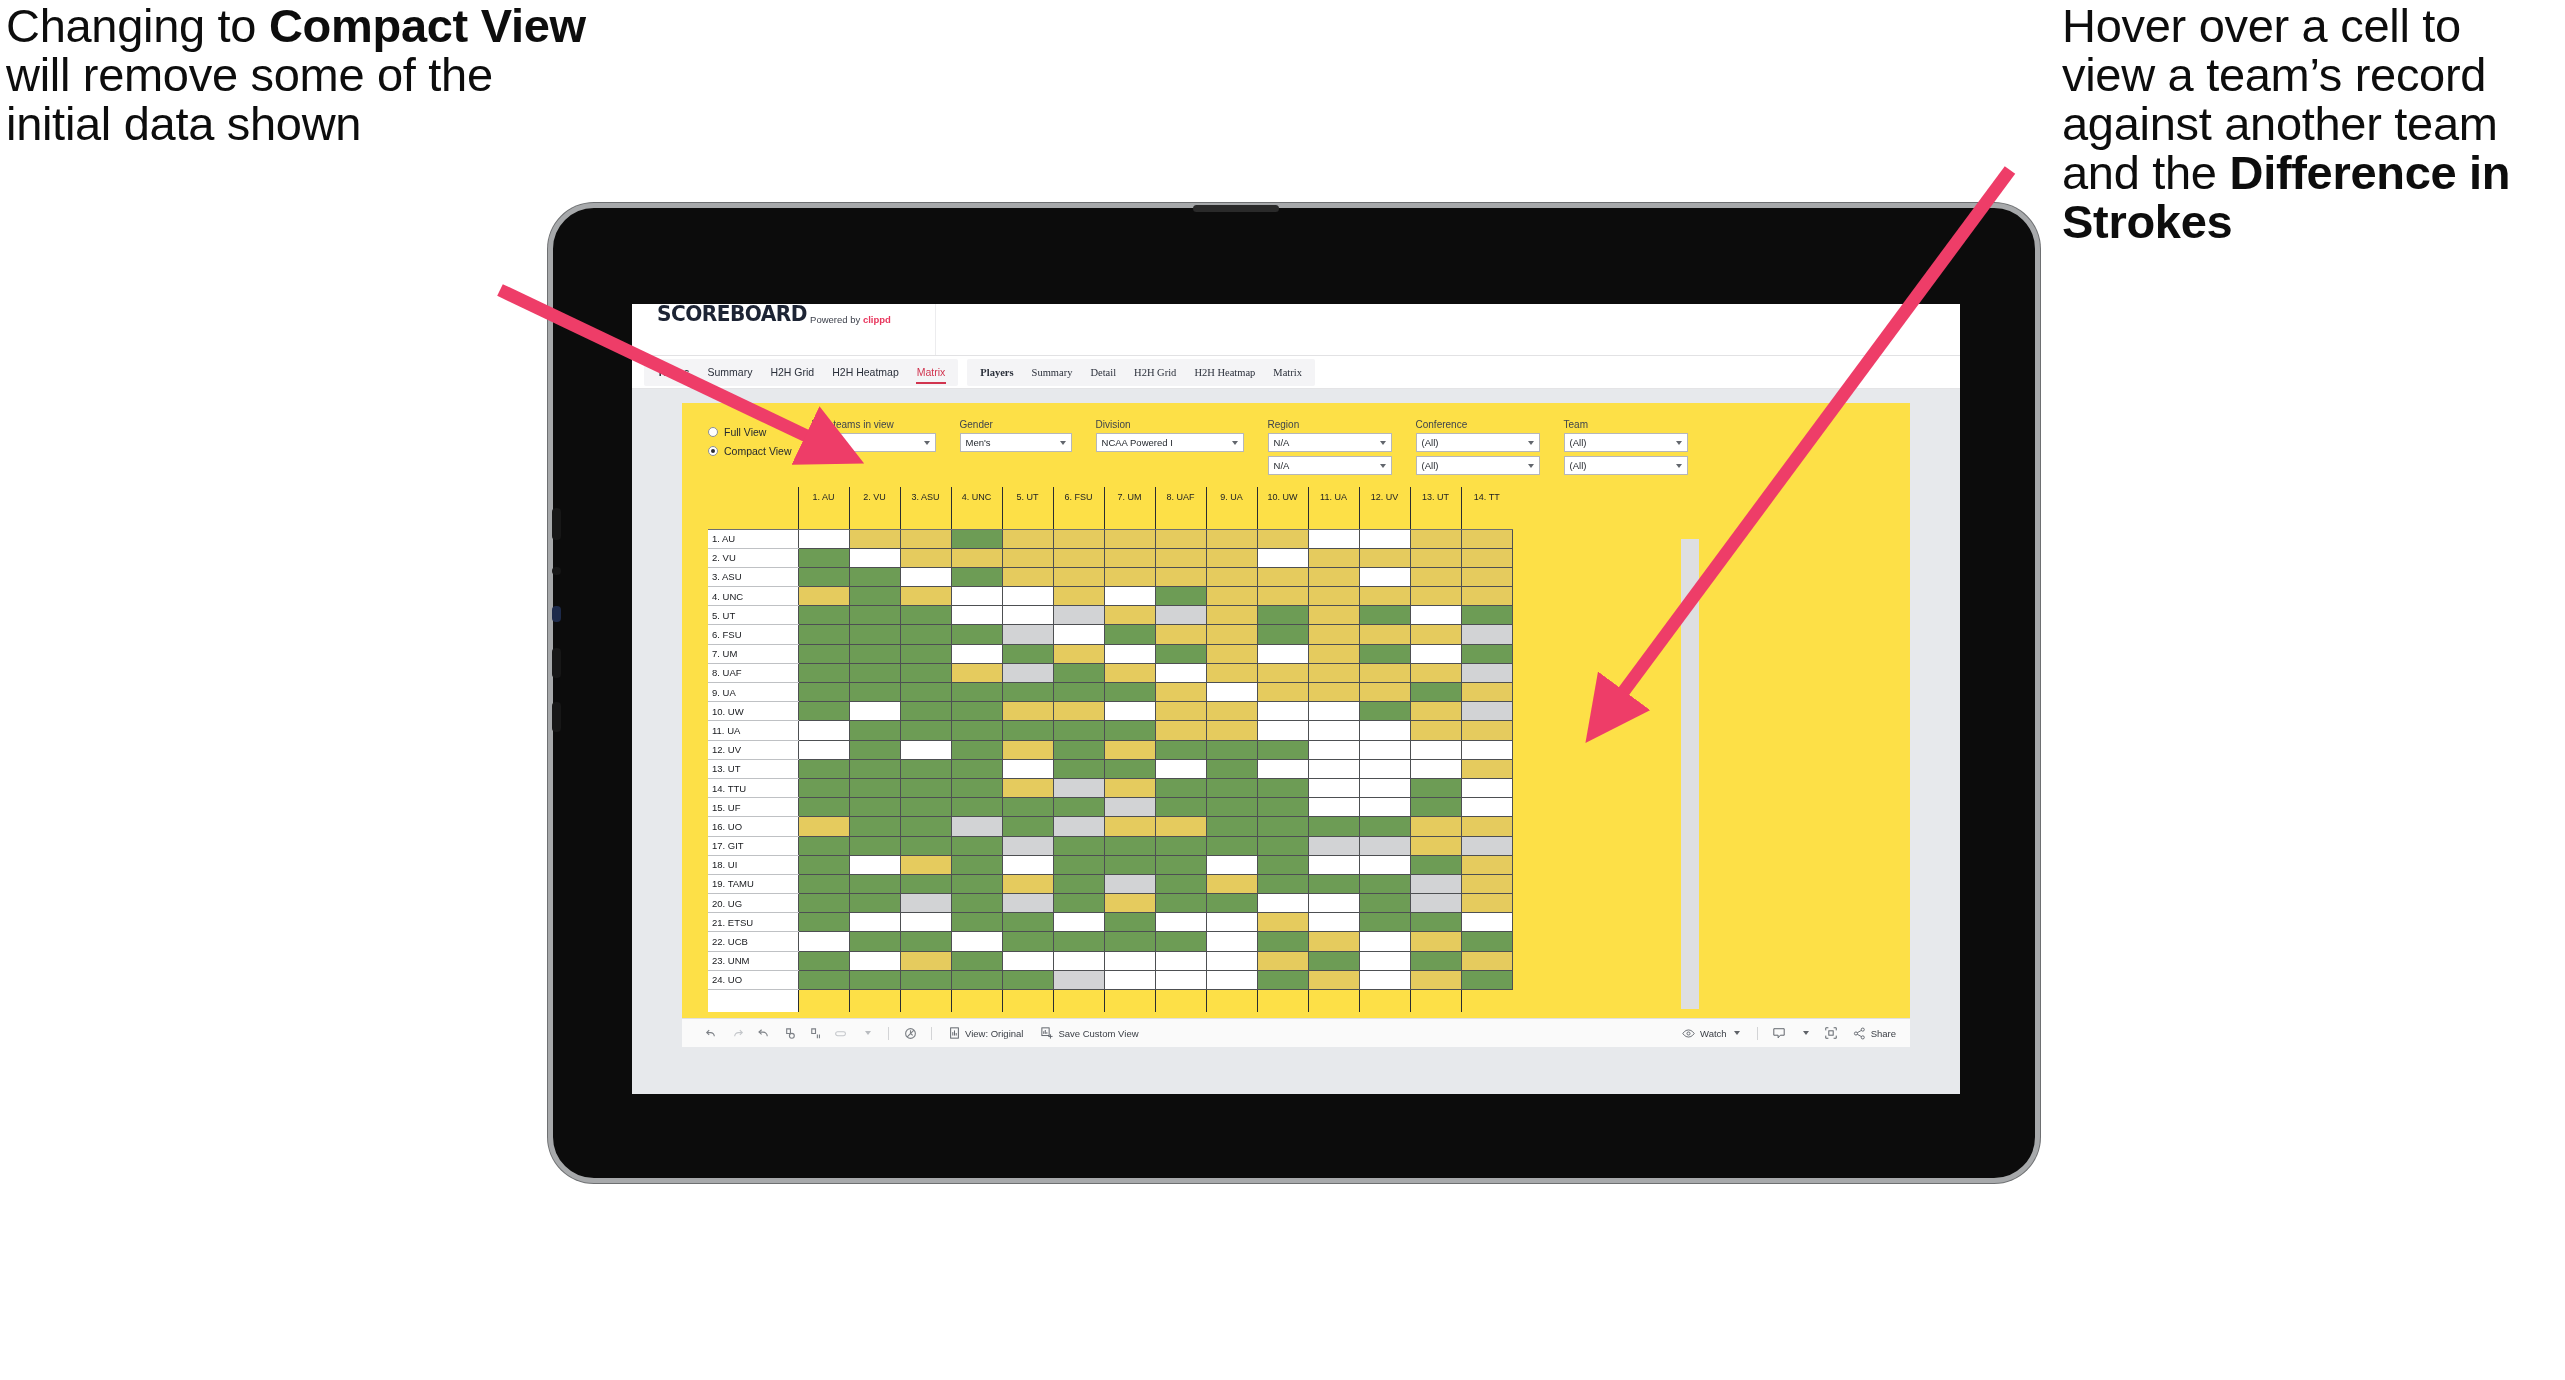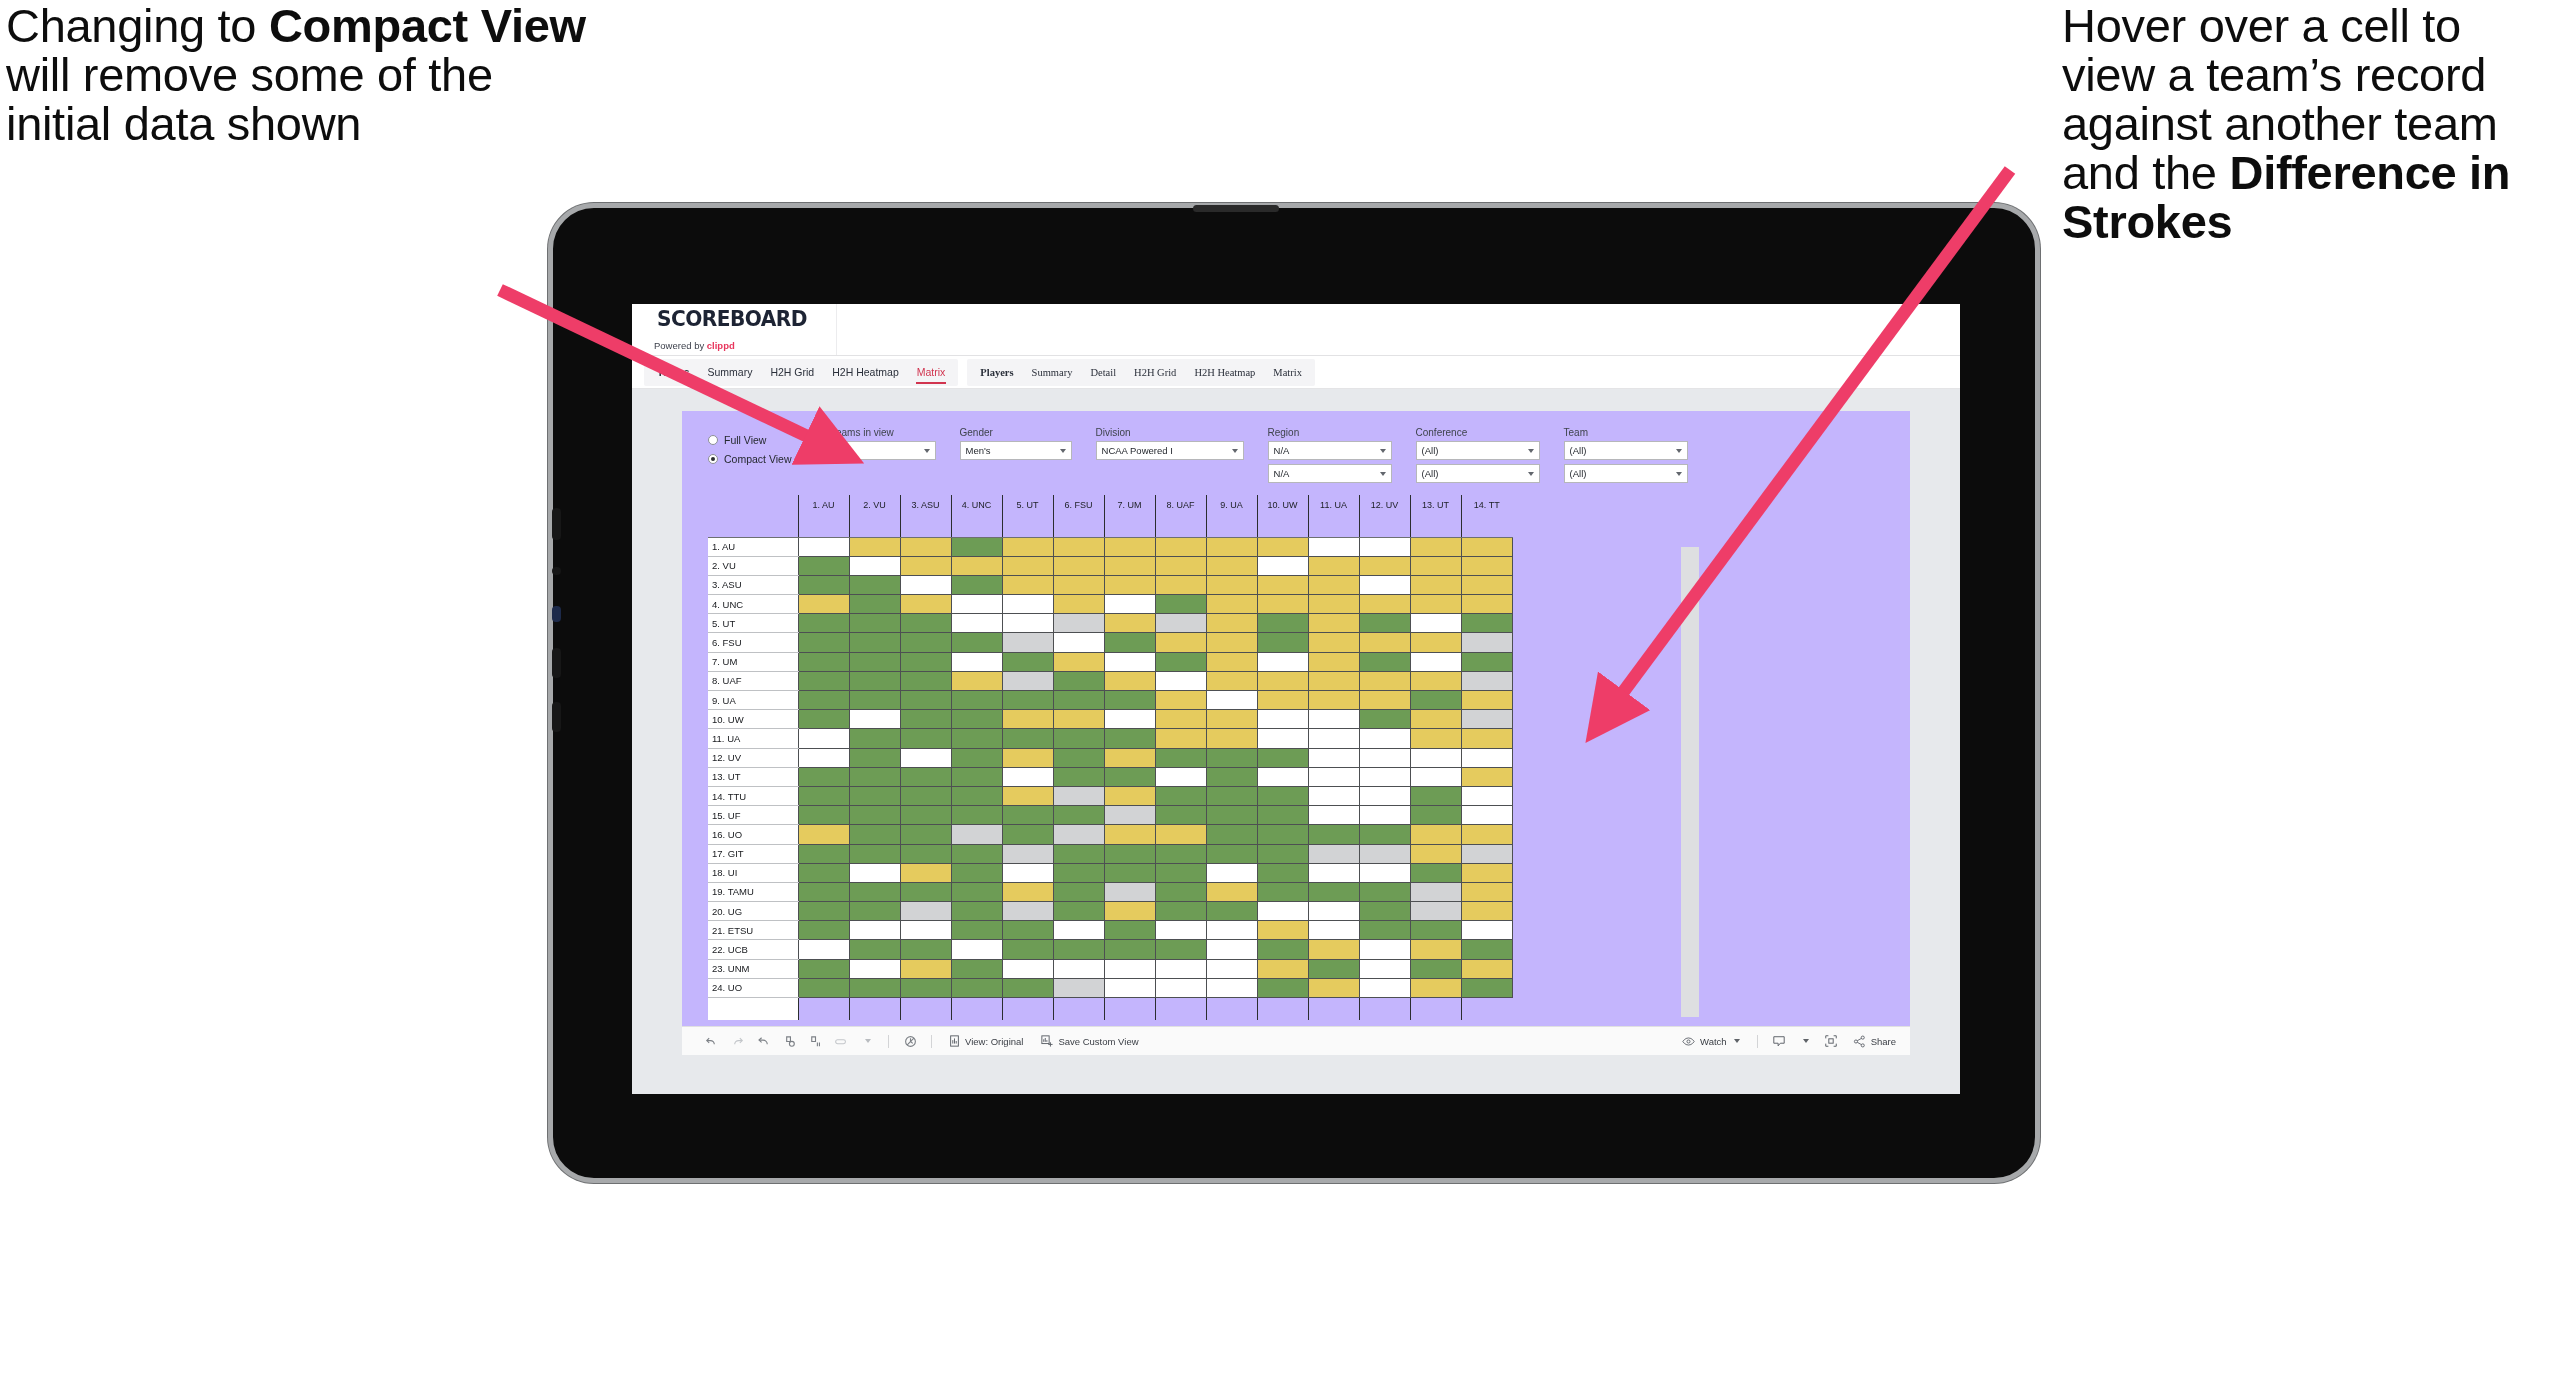--- a/index.html
+++ b/index.html
@@ -52,21 +52,21 @@
   #tbtn4 { top: 440px; height: 30px; }
   #tbtn5 { top: 494px; height: 30px; }
   #tcam  { position:absolute; top:-3px; left:640px; width:86px; height:7px; background:#2a2a2a; border-radius:4px; }
 
   
   #appbar {
     position: relative; height: 52px; background:#fff;
     border-bottom: 1px solid #e2e2e4;
     display:flex; align-items:stretch;
   }
-  #logo-wrap { display:flex; flex-direction:column; justify-content:center; padding:0 26px 0 22px; border-right:1px solid #ececee; }
+  #logo-wrap { display:flex; flex-direction:row; justify-content:center; padding:0 44px 0 22px; border-right:1px solid #ececee; }
   #logo-main { font-family:"DejaVu Sans", sans-serif; font-weight:700; font-size:21px; letter-spacing:-0.6px; color:#1d2434; line-height:1; transform: scaleX(0.96); }
   #logo-sub { font-size:9.5px; color:#3b3f4a; margin-top:10px; white-space:nowrap; }
   #logo-sub .brand { color:#e8365d; font-weight:700; }
   .topnav { display:flex; align-items:stretch; }
   .topnav-item {
     display:flex; align-items:center; padding:0 20px;
     font-size:12.5px; color:#232833; letter-spacing:0.4px;
     border-right:1px solid #ececee; position:relative; cursor:pointer;
     font-family:"Liberation Sans", sans-serif;
   }
@@ -78,21 +78,21 @@
   #subbar { height:33px; background:#fff; border-bottom:1px solid #e4e4e6; display:flex; align-items:center; padding-left:12px; }
   .subgroup { display:flex; align-items:center; background:#f4f4f6; height:27px; border-radius:2px; padding:0 4px; }
   .subgroup + .subgroup { margin-left:9px;font-family:Liberation Serif, serif; }
   .subitem { font-size:10.5px; color:#2a2f3a; padding:0 9px; line-height:27px; cursor:pointer; position:relative; }
   .subitem.head { font-weight:700; }
   .subitem.active { color:#d1344f; }
   .subitem.active::after { content:""; position:absolute; left:8px; right:8px; bottom:2px; height:2px; background:#d1344f; }
 
   
   #vizbody { position:relative; height:705px; background:#e7e9ec; padding-top:10px; }
-  #vizcard { position:relative; margin:12px auto; width:1228px; height:644px; background:#c4b5fd; }
+  #vizcard { position:relative; margin:4px auto; width:1228px; height:644px; background:#fde047; }
 
   
   #filters { display:flex; align-items:flex-start; padding:16px 0 0 26px; gap:0; }
   .fgroup { margin-right:24px; }
   .flabel { font-size:10px; color:#3e434c; margin-bottom:3px; }
   .fselect {
     width:124px; height:19px; border:1px solid #b6b7ba; background:#fff;
     font-size:9.5px; color:#25292f; display:flex; align-items:center;
     padding-left:5px; position:relative; cursor:pointer;
   }

